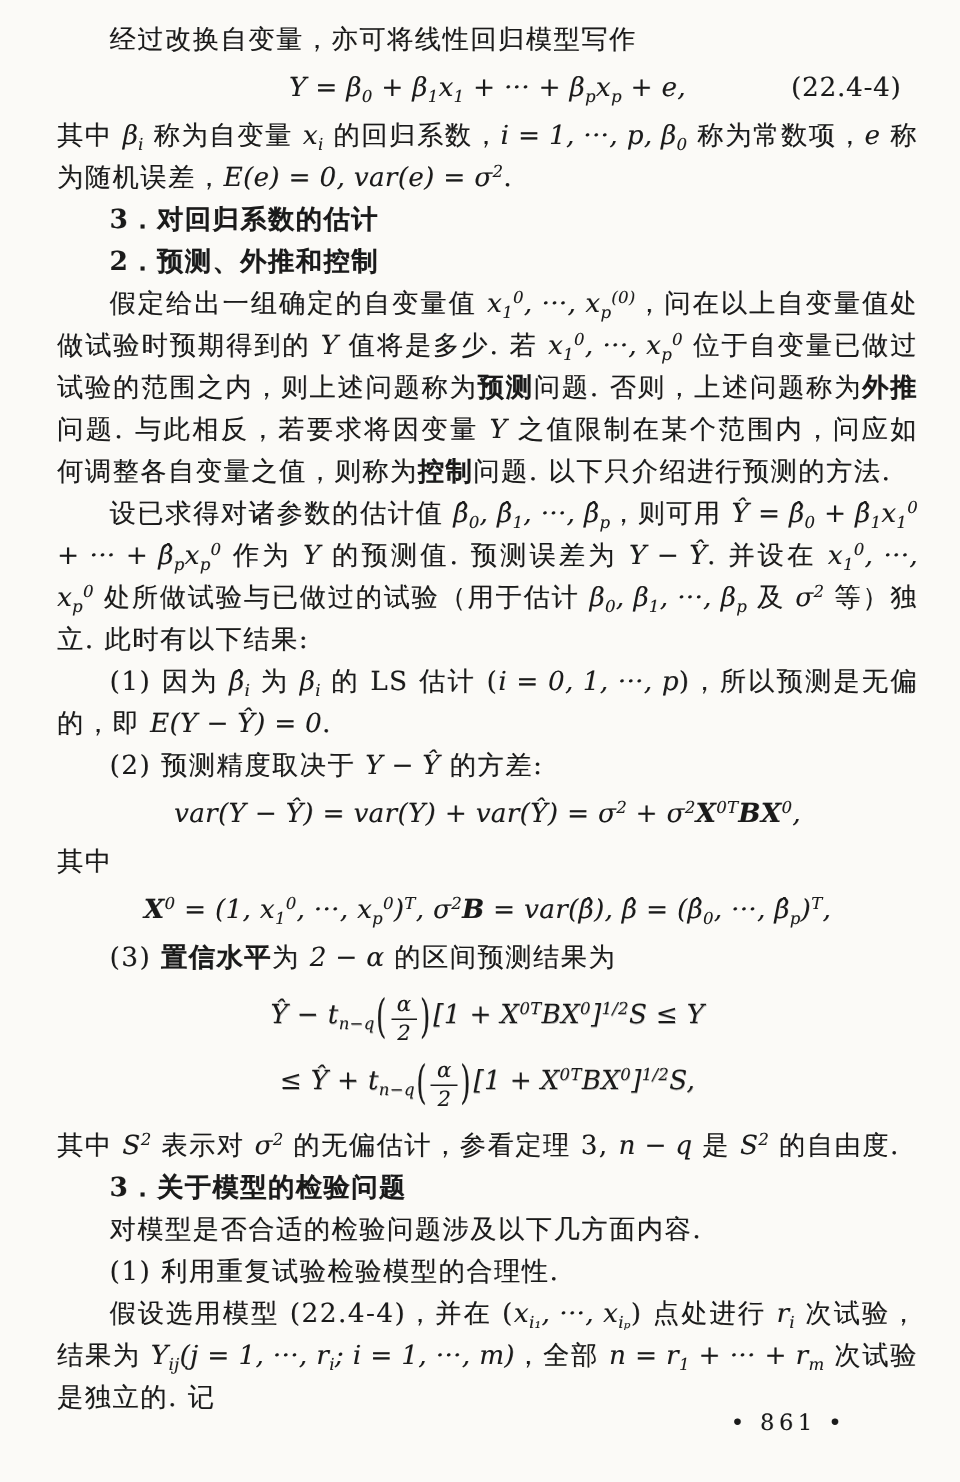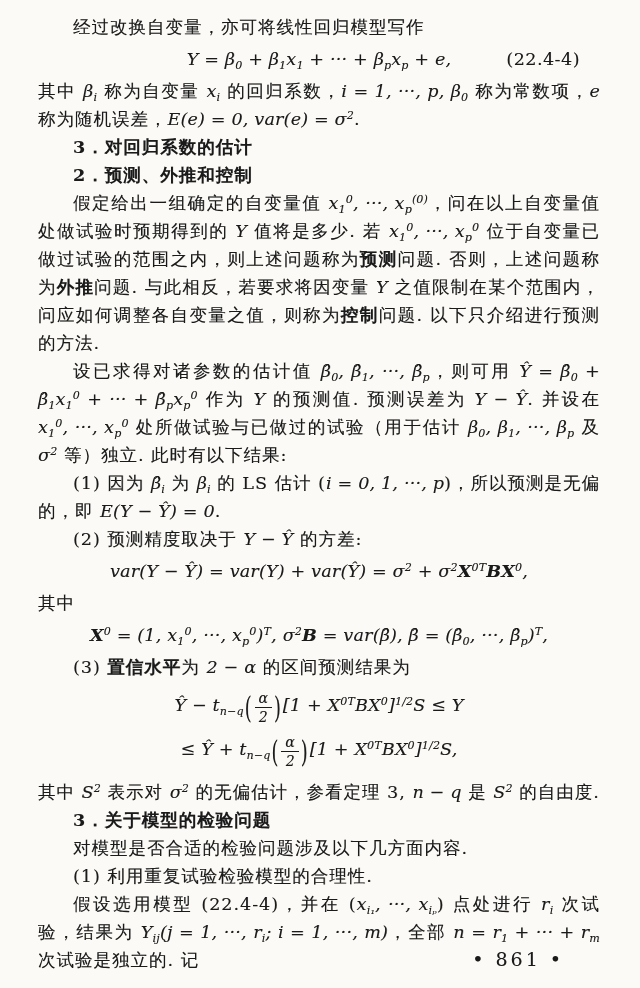--- a/index.html
+++ b/index.html
@@ -5,50 +5,50 @@
   html,body{margin:0;padding:0}
   body{
     width:640px;height:988px;
     background:#fbfaf7;
     font-family:"DejaVu Serif","Liberation Serif",serif;
   }
   .page{
     position:relative;
     width:640px;height:988px;
     box-sizing:border-box;
-    padding:13px 40px 0 38px;
+    padding:13px 28px 0 38px;
     font-size:17.5px;
     line-height:28px;
     color:#1a1a1a;
     letter-spacing:1px;
     overflow:hidden;
     text-shadow:0.3px 0.3px 0 rgba(20,20,20,0.35);
   }
   .para{margin:0;text-indent:2em;text-align:justify}
   .para.flush{text-indent:0}
   .bold{font-weight:bold}
   .m{font-style:italic;letter-spacing:0.2px;font-family:"DejaVu Serif","Liberation Serif",serif}
   .mb{font-weight:bold}
   sub,sup{
     font-family:"DejaVu Serif","Liberation Serif",serif;
     font-style:italic;font-size:11px;letter-spacing:0;line-height:0;
   }
   sub{vertical-align:-4px}
   sup{vertical-align:6px}
   .disp{margin:4px;text-indent:0;text-align:center;position:relative}
-  .disp .eqno{position:absolute;right:16px;top:0;font-style:normal;letter-spacing:0.5px}
+  .disp .eqno{position:absolute;right:7px;top:0;font-style:normal;letter-spacing:0.5px}
   .disp.tall{margin:9px 0}
   .frac{
     display:inline-block;vertical-align:-11px;text-align:center;
     line-height:1.15;font-size:14px;font-style:italic;margin:0 1px;letter-spacing:0;
   }
   .frac .nu{display:block;padding:0 4px 1px}
   .frac .de{display:block;border-top:1.3px solid #1a1a1a;padding:1px 4px 0}
   .bigp{display:inline-block;transform:scaleY(1.75);font-style:normal;margin:0 1px;vertical-align:-2px}
-  .pageno{position:absolute;right:76px;bottom:15px;font-size:19px;letter-spacing:3px}
+  .pageno{position:absolute;right:76px;bottom:26px;font-size:15px;letter-spacing:3px}
 </style>
 </head>
 <body>
 
 <div class="page">
 
   <p class="para">经过改换自变量，亦可将线性回归模型写作</p>
 
   <div class="disp">
     <span class="fx"><span class="m">Y = β</span><sub class="m">0</sub><span class="m"> + β</span><sub class="m">1</sub><span class="m">x</span><sub class="m">1</sub><span class="m"> + ··· + β</span><sub class="m">p</sub><span class="m">x</span><sub class="m">p</sub><span class="m"> + e,</span></span>

